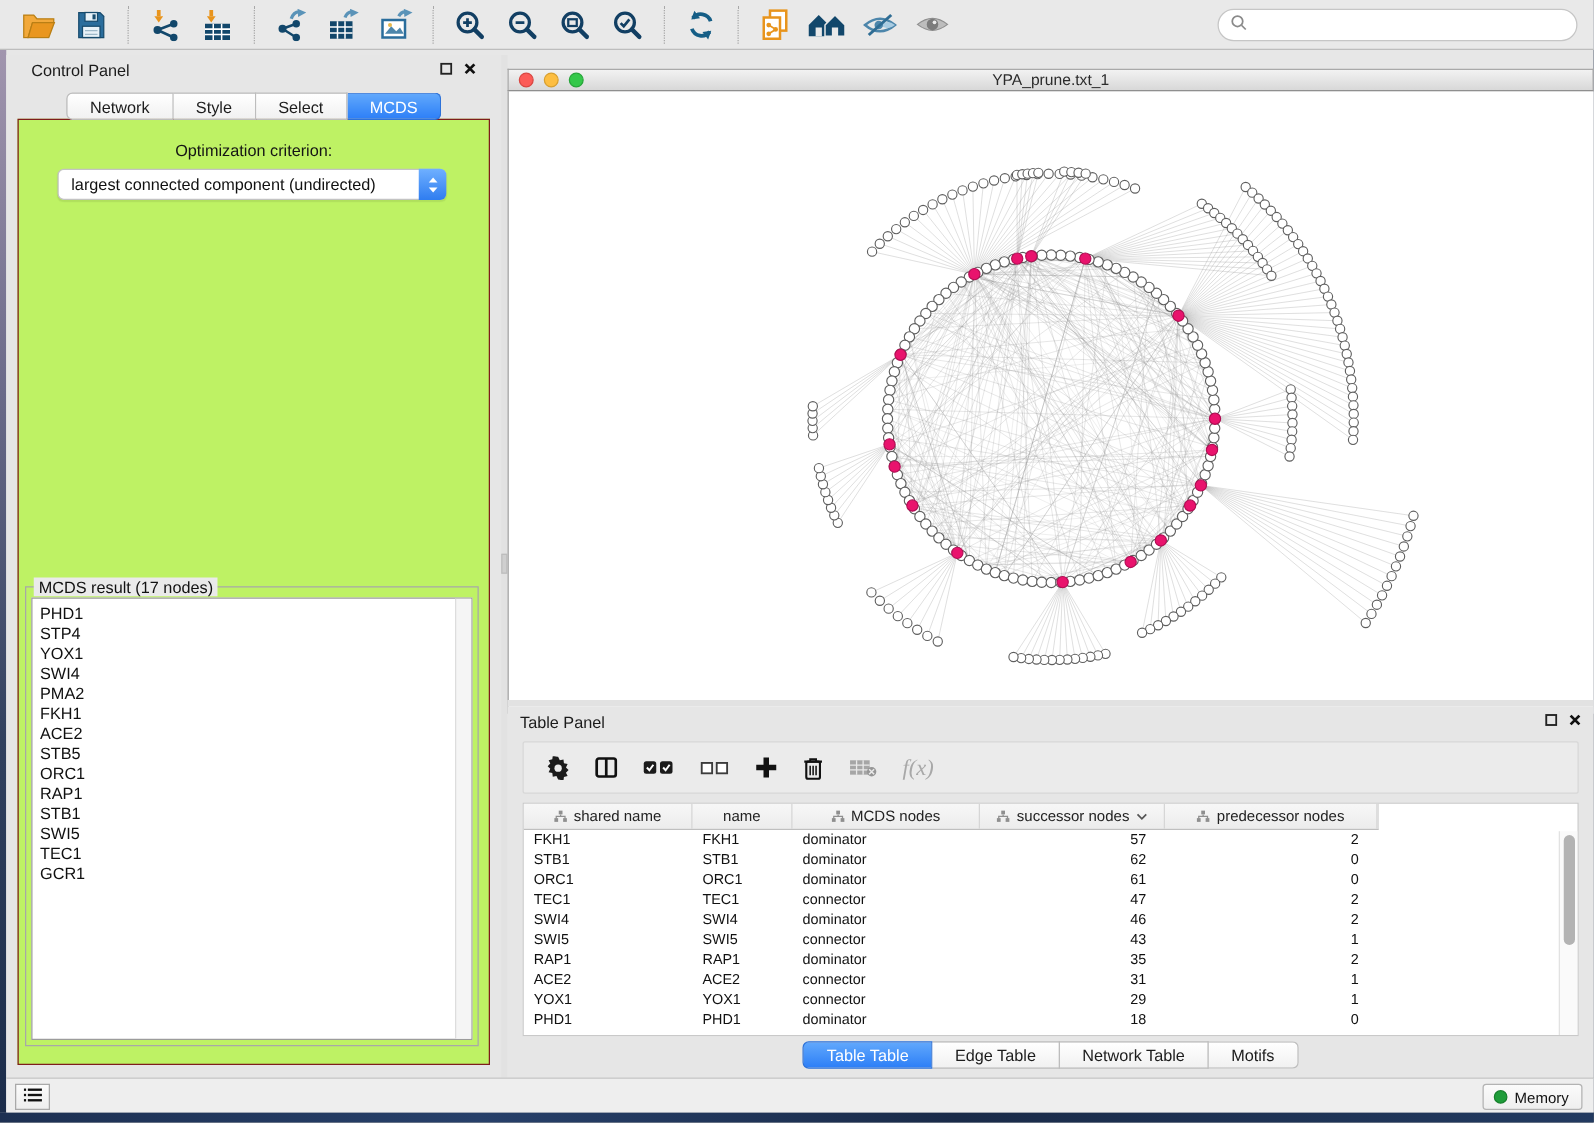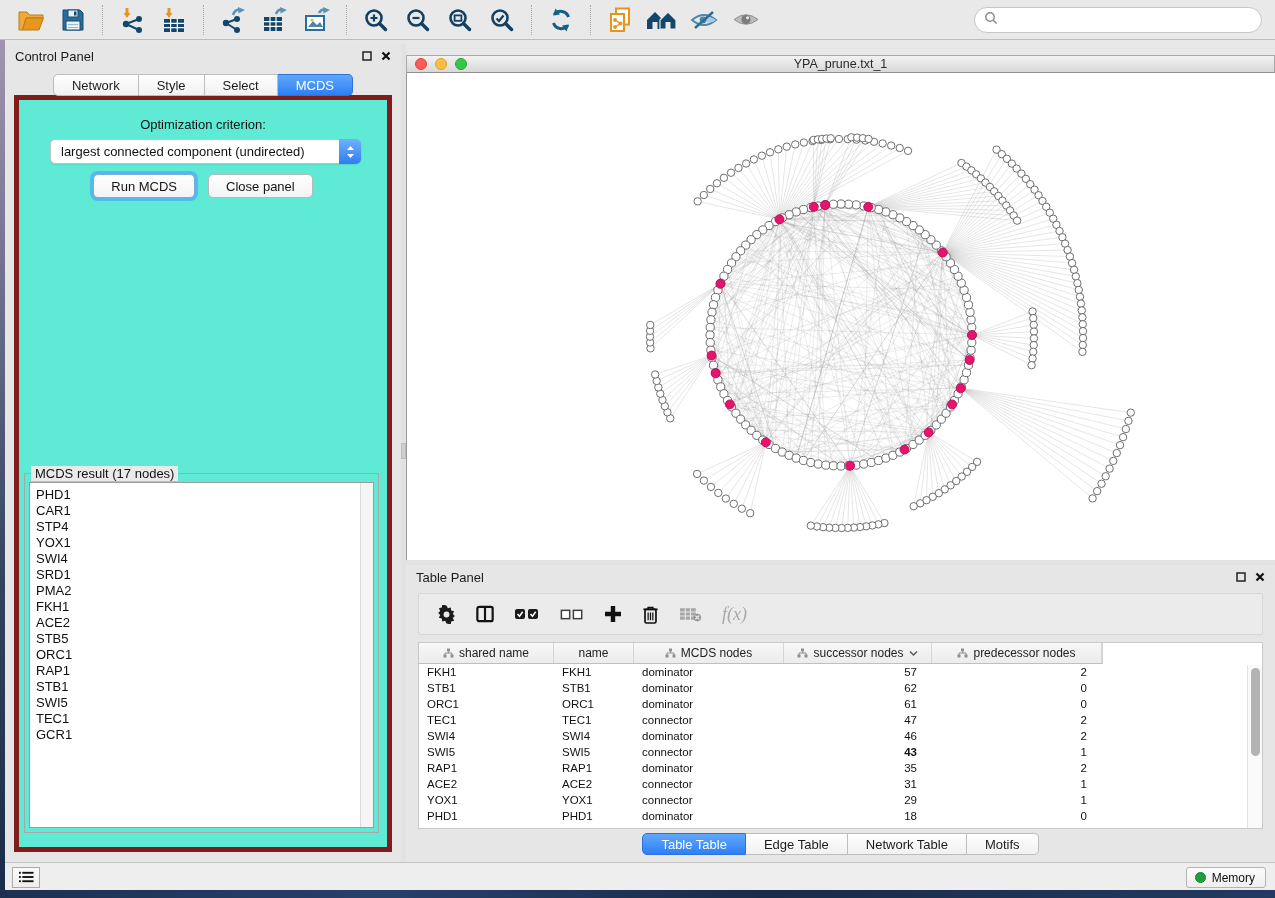--- a/index.html
+++ b/index.html
@@ -16,31 +16,31 @@
   .toolbar { position:absolute; left:0; top:0; width:1275px; height:40px; background:#e9e9e9;
     border-bottom:1px solid #bdbdbd; display:flex; align-items:center; padding-left:10px; }
   .tb-btn { width:36px; height:34px; display:flex; align-items:center; justify-content:center; margin:0 3px; }
   .tb-sep { width:1px; height:30px; border-left:1px dotted #a8a8a8; margin:0 8px; }
   .search-wrap { position:absolute; right:13px; top:7px; width:288px; height:26px; background:#fff;
     border:1px solid #c6c6c6; border-radius:13px; display:flex; align-items:center; padding-left:9px; }
   .search-wrap input { border:none; outline:none; flex:1; height:20px; font-size:12px; background:transparent; }
 
   
   .control-panel { position:absolute; left:5px; top:44px; width:396px; height:818px; background:#e6e6e6; }
-  .cp-header { height:24px; display:flex; align-items:center; padding:0 10px; }
+  .cp-header { height:24px; display:flex; align-items:center; padding:0 20px; }
   .panel-title { font-size:13px; color:#1b1b1b; }
   .win-ctrls { margin-left:auto; display:flex; gap:9px; align-items:center; }
   .seg-tabs { position:absolute; top:30px; left:0; width:100%; display:flex; justify-content:center; z-index:2; }
   .seg-tab { height:22px; padding:0 18px; background:linear-gradient(#ffffff,#f1f1f1); border:1px solid #bdbdbd;
     border-left:none; font-size:13px; color:#1c1c1c; display:flex; align-items:center; cursor:default; }
   .seg-tab:first-child { border-left:1px solid #bdbdbd; border-radius:5px 0 0 5px; }
   .seg-tab:last-child { border-radius:0 5px 5px 0; }
   .seg-tab.active { background:linear-gradient(#61a8fc,#2d7ff7); color:#fff; border-color:#2d72d9; }
-  .cp-tabpanel { position:absolute; left:9px; right:9px; top:51px; bottom:10px; background:#5eead4;
-    border:5px solid #7f1d1d; }
+  .cp-tabpanel { position:absolute; left:9px; right:9px; top:51px; bottom:10px; background:#bef264;
+    border:1px solid #7f1d1d; }
   .opt-label { position:absolute; top:17px; width:100%; text-align:center; font-size:13px; color:#141414; }
   .dropdown { position:absolute; left:31px; top:39px; width:311px; height:25px; background:#fff;
     border:1px solid #c3c3c3; border-radius:5px; display:flex; align-items:center; box-shadow:0 1px 1px rgba(0,0,0,.08); }
   .dropdown .dd-text { flex:1; font-size:13px; color:#111; padding-left:10px; white-space:nowrap; }
   .dd-cap { width:22px; height:25px; margin:-1px -1px -1px 0; border-radius:0 5px 5px 0;
     background:linear-gradient(#6fb0ff,#2f7df0); display:flex; flex-direction:column; align-items:center; justify-content:center; gap:2px; }
   .btn-row { position:absolute; top:74px; width:100%; display:flex; justify-content:center; gap:13px; }
   .push-btn { height:24px; padding:0 17px; background:linear-gradient(#ffffff,#f3f3f3); border:1px solid #b9b9b9;
     border-radius:5px; font-size:13px; color:#141414; font-family:"Liberation Sans",sans-serif; }
   .push-btn.focused { box-shadow:0 0 0 3px rgba(77,144,254,.55); border-color:#7aa8e8; }
@@ -273,33 +273,27 @@
         <span class="dd-text">largest connected component (undirected)</span>
         <span class="dd-cap">
           <svg width="9" height="6" viewBox="0 0 9 6">
               <path d="M1 5 L4.5 1 L8 5 Z" fill="#fff"></path>
             </svg>
           <svg width="9" height="6" viewBox="0 0 9 6">
               <path d="M1 1 L4.5 5 L8 1 Z" fill="#fff"></path>
             </svg>
         </span>
       </div>
-      <div class="btn-row">
-        <button class="push-btn focused">Run MCDS</button>
-        <button class="push-btn">Close panel</button>
-      </div>
       <div class="result-group">
         <span class="group-title">MCDS result (17 nodes)</span>
         <div class="result-list" id="result-list">
             <div class="list-item">PHD1</div>
-            <div class="list-item">CAR1</div>
             <div class="list-item">STP4</div>
             <div class="list-item">YOX1</div>
             <div class="list-item">SWI4</div>
-            <div class="list-item">SRD1</div>
             <div class="list-item">PMA2</div>
             <div class="list-item">FKH1</div>
             <div class="list-item">ACE2</div>
             <div class="list-item">STB5</div>
             <div class="list-item">ORC1</div>
             <div class="list-item">RAP1</div>
             <div class="list-item">STB1</div>
             <div class="list-item">SWI5</div>
             <div class="list-item">TEC1</div>
             <div class="list-item">GCR1</div>
@@ -1204,21 +1198,21 @@
             <div class="td" style="width: 135px;">SWI4</div>
             <div class="td" style="width: 80px;">SWI4</div>
             <div class="td" style="width: 150px;">dominator</div>
             <div class="td right" style="width: 148px;">46</div>
             <div class="td right" style="width: 170px;">2</div>
           </div>
           <div class="tr">
             <div class="td" style="width: 135px;">SWI5</div>
             <div class="td" style="width: 80px;">SWI5</div>
             <div class="td" style="width: 150px;">connector</div>
-            <div class="td right" style="width: 148px; font-weight: bold;">43</div>
+            <div class="td right" style="width: 148px;">43</div>
             <div class="td right" style="width: 170px;">1</div>
           </div>
           <div class="tr">
             <div class="td" style="width: 135px;">RAP1</div>
             <div class="td" style="width: 80px;">RAP1</div>
             <div class="td" style="width: 150px;">dominator</div>
             <div class="td right" style="width: 148px;">35</div>
             <div class="td right" style="width: 170px;">2</div>
           </div>
           <div class="tr">

